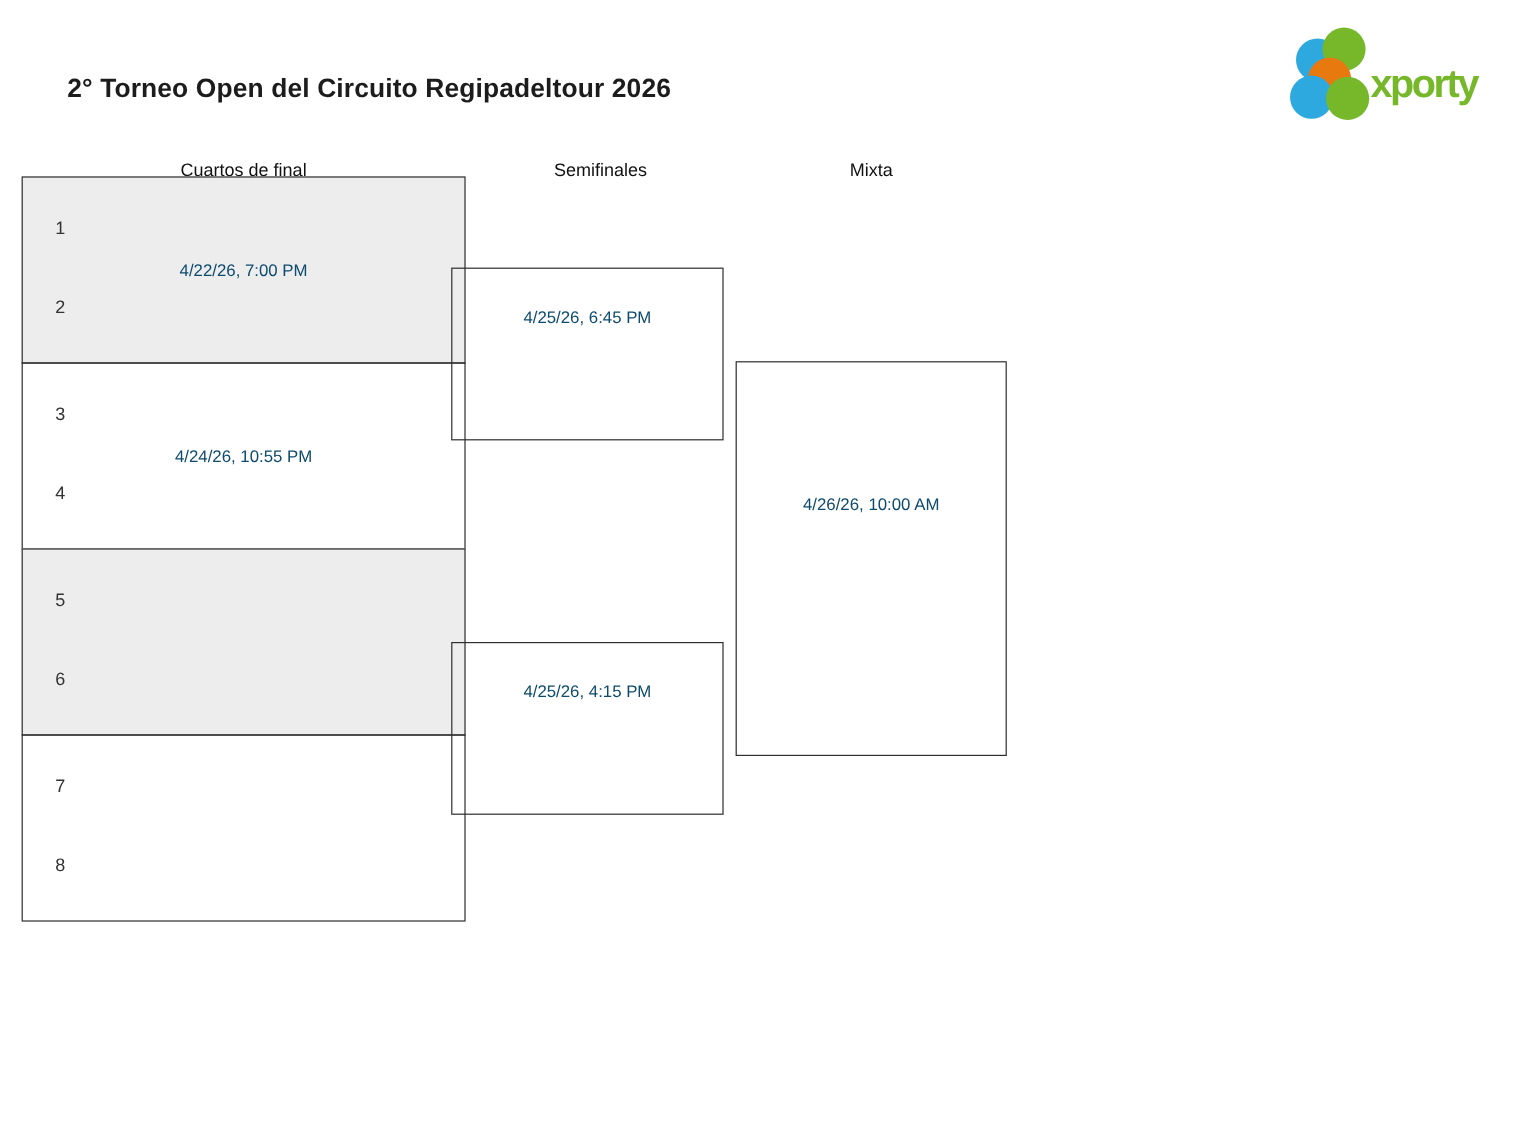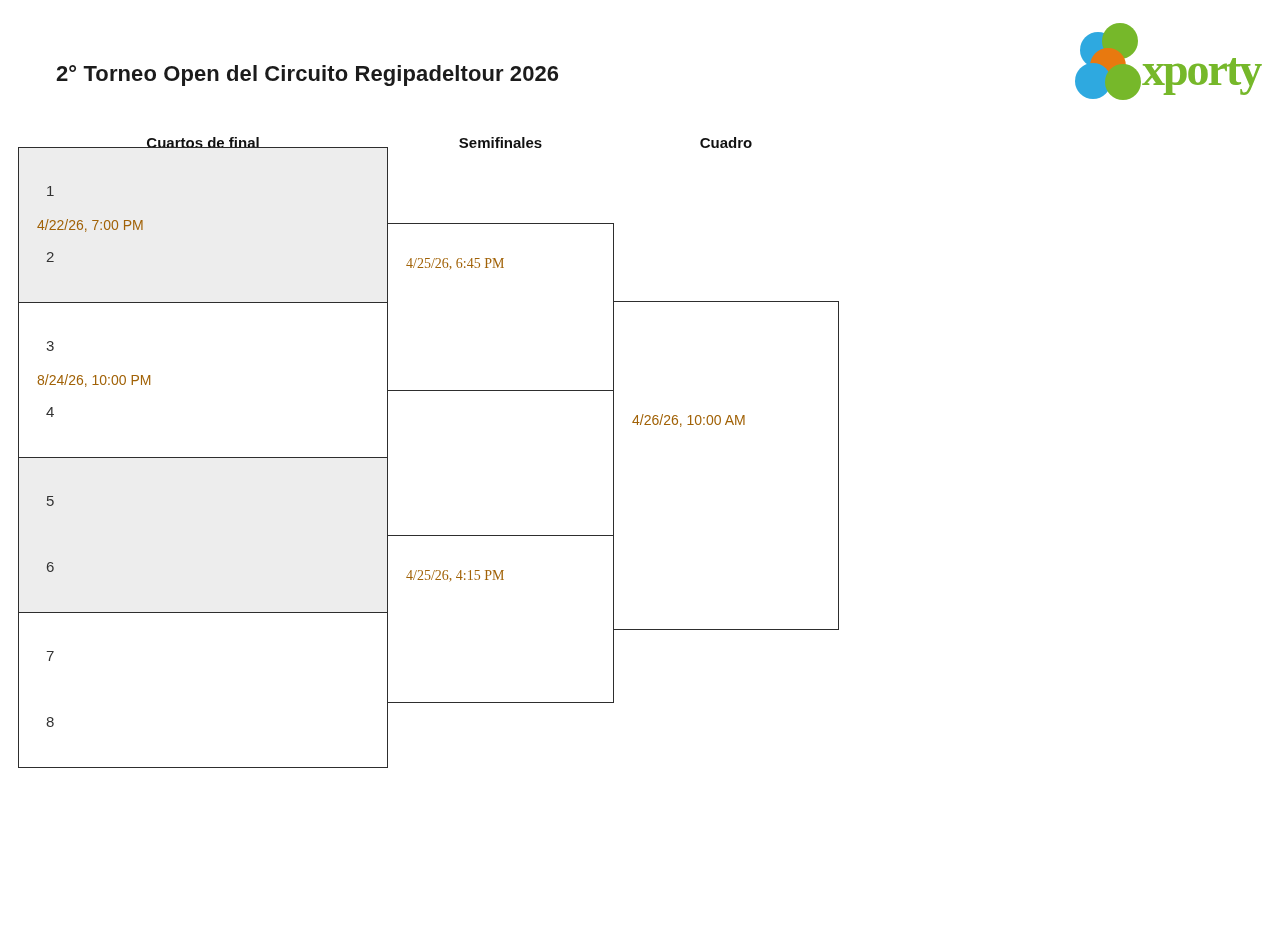--- a/index.html
+++ b/index.html
@@ -18,55 +18,55 @@
   
   .logo { position: absolute; left: 1040px; top: 0; width: 240px; height: 72px; cursor: pointer; }
   .logo .dot { position: absolute; border-radius: 50%; }
   .dot-blue-small  { left: 22px; top: 14px; width: 12px; height: 12px; background: #2ea9e0; }
   .dot-green-large { left: 44px; top:  5px; width: 23px; height: 23px; background: #76b82a; }
   .dot-orange     { left: 32px; top: 30px; width: 18px; height: 18px; background: #e8790f; }
   .dot-blue-large { left: 17px; top: 45px; width: 22px; height: 22px; background: #2ea9e0; }
   .dot-green-small{ left: 47px; top: 46px; width: 15px; height: 15px; background: #76b82a; }
   .logo-text {
     position: absolute; left: 66px; top: 8px;
-    font-family: Liberation Serif, serif;
-    font-size: 46px; font-weight: 700; line-height: 52px;
+    font-family: Liberation Sans, sans-serif;
+    font-size: 33px; font-weight: 700; line-height: 52px;
     letter-spacing: -2px; color: #76b82a;
   }
 
   
   .round-header {
     position: absolute; top: 97px; height: 20px;
-    font-size: 15px; font-weight: 700; color: #111;
+    font-size: 15px; font-weight: 400; color: #111;
     text-align: center; line-height: 20px;
   }
   .rh-qf { left: 0;    width: 370px; }
   .rh-sf { left: 369px; width: 227px; }
   .rh-f  { left: 595px; width: 226px; }
 
   
   .match {
     position: absolute; border: 1px solid #2e2e2e; background: transparent;
   }
   .match.shaded { background: #ededed; }
   .match-qf { left: 0; width: 370px; height: 156px; }
   .qf-1 { top: 129px; } .qf-2 { top: 284px; } .qf-3 { top: 439px; } .qf-4 { top: 594px; }
-  .match-sf { left: 369px; width: 227px; height: 168px; font-family: Liberation Serif, serif; }
+  .match-sf { left: 358px; width: 227px; height: 144px; }
   .sf-1 { top: 205px; } .sf-2 { top: 517px; }
   .match-final { left: 595px; width: 226px; height: 329px; top: 283px; }
 
   .seed {
     position: absolute; left: 9px; font-size: 15px; color: #333; line-height: 18px;
   }
   .seed-top { top: 16px; }
   .seed-bottom { bottom: 18px; }
 
   .match-date {
-    position: absolute; left: 0; right: 0; 
-    font-size: 14px; color: #a16207; white-space: nowrap;
+    position: absolute; left: 0; right: 0; text-align: center;
+    font-size: 14px; color: #0c4a6e; white-space: nowrap;
   }
   .match-qf .match-date { top: 50%; transform: translateY(-50%); }
   .match-sf .match-date { top: 40px; transform: translateY(-50%); }
   .match-final .match-date { top: 118px; transform: translateY(-50%); }
 </style>
 </head>
 <body>
 
 <div class="page">
 
@@ -78,31 +78,31 @@
     <span class="dot dot-blue-small"></span>
     <span class="dot dot-green-large"></span>
     <span class="dot dot-orange"></span>
     <span class="dot dot-blue-large"></span>
     <span class="dot dot-green-small"></span>
     <span class="logo-text">xporty</span>
   </div>
 
   <div class="round-header rh-qf">Cuartos de final</div>
   <div class="round-header rh-sf">Semifinales</div>
-  <div class="round-header rh-f">Cuadro</div>
+  <div class="round-header rh-f">Mixta</div>
 
   <div class="match match-qf qf-1 shaded">
     <span class="seed seed-top">1</span>
     <span class="match-date">4/22/26, 7:00 PM</span>
     <span class="seed seed-bottom">2</span>
   </div>
 
   <div class="match match-qf qf-2">
     <span class="seed seed-top">3</span>
-    <span class="match-date">8/24/26, 10:00 PM</span>
+    <span class="match-date">4/24/26, 10:55 PM</span>
     <span class="seed seed-bottom">4</span>
   </div>
 
   <div class="match match-qf qf-3 shaded">
     <span class="seed seed-top">5</span>
     <span class="seed seed-bottom">6</span>
   </div>
 
   <div class="match match-qf qf-4">
     <span class="seed seed-top">7</span>

